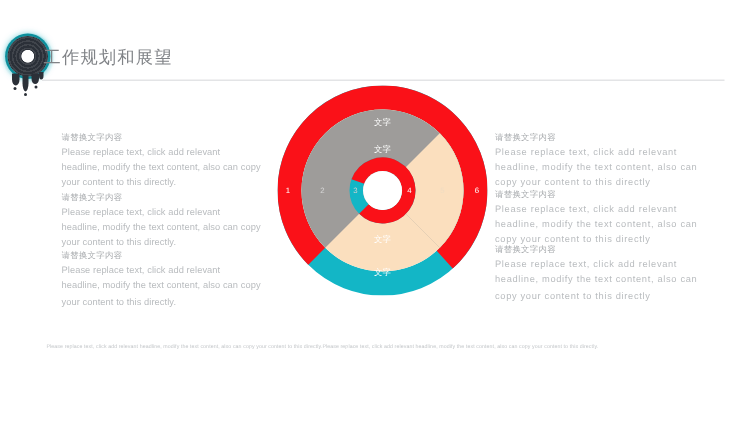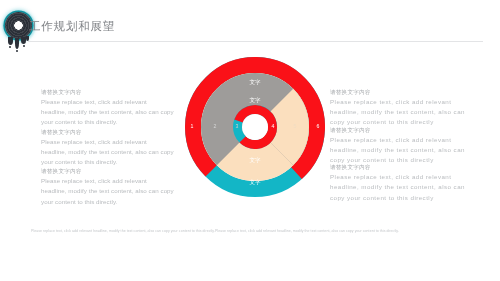--- a/index.html
+++ b/index.html
@@ -6,21 +6,21 @@
   body{
     width:500px;height:281px;
     background:#ffffff;
     font-family:"Liberation Sans","DejaVu Sans",sans-serif;
     overflow:hidden;
     position:relative;
   }
   .slide{position:absolute;inset:0;background:#fff;}
 
   
-  .header{position:absolute;left:0;top:0;width:500px;height:46px;}
+  .header{position:absolute;left:0;top:12px;width:500px;height:46px;}
   .logo{
     position:absolute;left:2px;top:10px;width:34px;height:34px;
   }
   .logo .disc{
     position:absolute;left:3px;top:2px;width:27px;height:27px;border-radius:50%;
     background:radial-gradient(circle at 50% 50%,#ffffff 0 4px,#2b3038 4.5px 13.5px);
     box-shadow:0 0 0 1.6px #0d8f9c, 0 0 5px 1px rgba(18,170,185,.75);
   }
   .logo .grooves{
     position:absolute;left:3px;top:2px;width:27px;height:27px;border-radius:50%;

